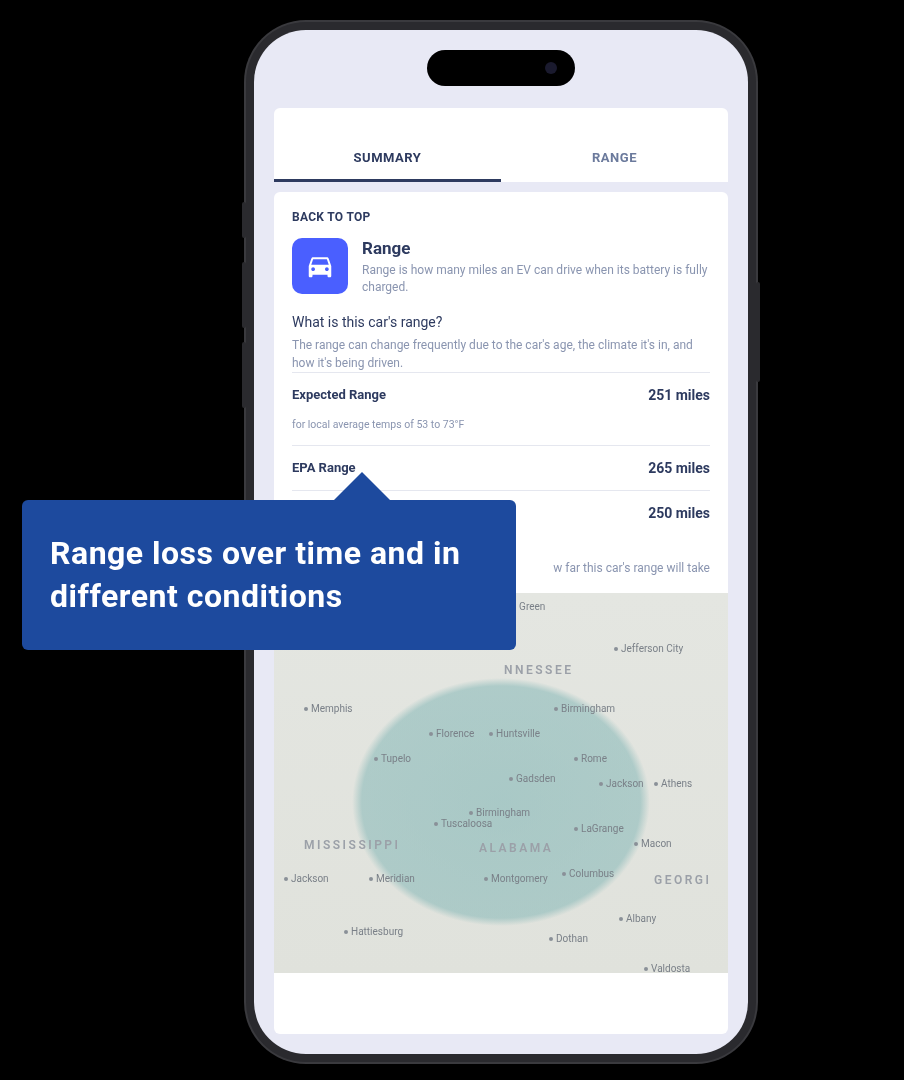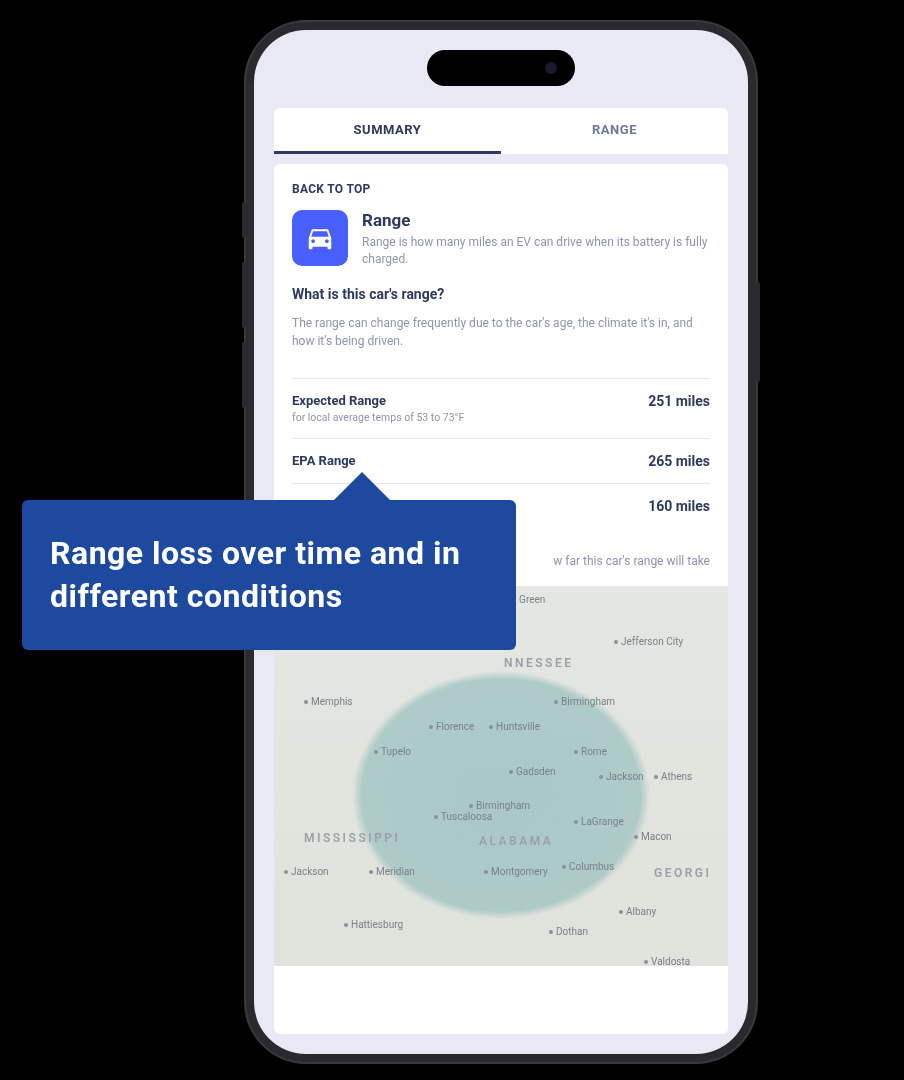--- a/index.html
+++ b/index.html
@@ -79,20 +79,21 @@
 }
 .tab {
   flex: 1;
   text-align: center;
   padding: 14px 8px;
   font-size: 13px;
   font-weight: 700;
   letter-spacing: 0.5px;
   color: #6b7a9c;
   cursor: pointer;
+  margin-top: 28px;
 }
 .tab.active {
   color: #2d3a5f;
   border-bottom: 3px solid #2d3a5f;
 }
 .content {
   flex: 1;
   background: #fff;
   margin: 10px 2px 0;
   border-radius: 6px;
@@ -132,46 +133,46 @@
   margin-bottom: 4px;
 }
 .header-text p {
   color: #8a95b0;
   font-size: 12px;
   line-height: 1.4;
 }
 .question {
   color: #2d3a5f;
   font-size: 14px;
-  font-weight: 700;
-  margin-bottom: 12px;
+  font-weight: 400;
+  margin-bottom: 6px;
 }
 .answer {
   color: #8a95b0;
   font-size: 12px;
   line-height: 1.5;
-  margin-bottom: 28px;
+  margin-bottom: 0;
 }
 .stat-row {
   display: flex;
   justify-content: space-between;
   align-items: flex-start;
   padding: 14px 0;
   border-top: 1px solid #e5e7ef;
 }
 .stat-row:last-of-type { border-bottom: 1px solid #e5e7ef; }
 .stat-label {
   color: #2d3a5f;
   font-size: 13px;
   font-weight: 700;
 }
 .stat-sublabel {
   color: #8a95b0;
   font-size: 10.5px;
-  margin-top: 3px;
+  margin-top: 16px;
 }
 .stat-value {
   color: #2d3a5f;
   font-size: 14px;
   font-weight: 700;
 }
 .map-section {
   margin-top: 24px;
 }
 .map-desc {
@@ -286,21 +287,21 @@
           <div class="stat-value">251 miles</div>
         </div>
 
         <div class="stat-row">
           <div class="stat-label">EPA Range</div>
           <div class="stat-value">265 miles</div>
         </div>
 
         <div class="stat-row">
           <div class="stat-label">Range in 3 years</div>
-          <div class="stat-value">160 miles</div>
+          <div class="stat-value">250 miles</div>
         </div>
 
         <div class="map-section">
           <div class="map-desc" style="text-align:right;">w far this car's range will take</div>
 
           <div class="map-container">
             <div class="map-bg"></div>
             <span class="map-label city" style="left:230px;top:8px">g Green</span>
             <span class="map-label city" style="left:340px;top:50px">Jefferson City</span>
             <span class="map-label state" style="left:230px;top:70px">NNESSEE</span>

